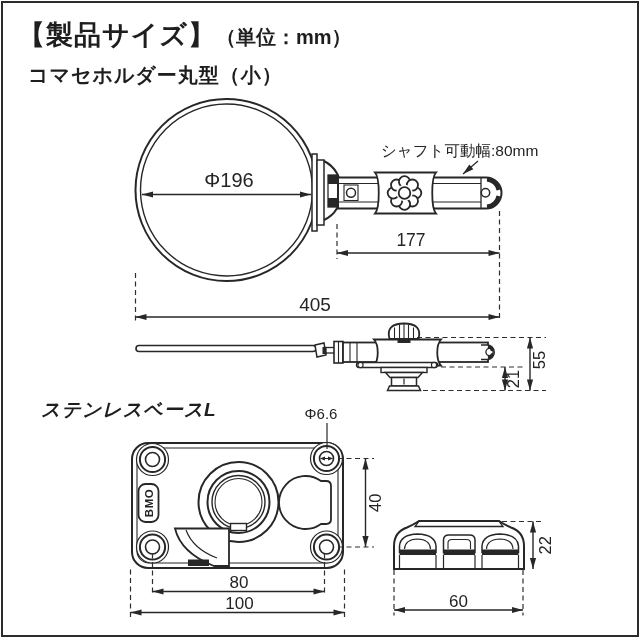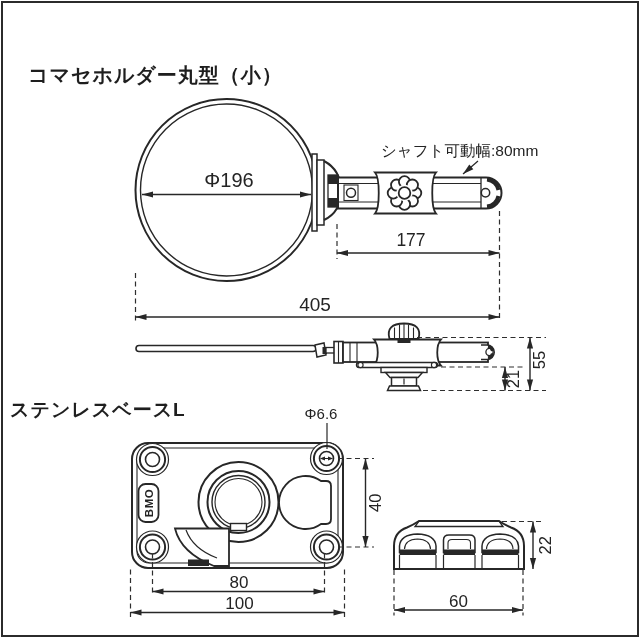--- a/index.html
+++ b/index.html
@@ -3,21 +3,21 @@
 <meta charset="utf-8">
 <style>
   html,body{margin:0;padding:0;background:#ffffff;}
   .sheet{position:relative;width:640px;height:640px;background:#fff;overflow:hidden;
          font-family:"Liberation Sans","DejaVu Sans",sans-serif;color:#1e1e1e;}
   .frame{position:absolute;left:1px;top:1px;right:1px;bottom:3px;border:2px solid #2b2b2b;pointer-events:none;}
   .title{position:absolute;left:18px;top:17px;white-space:nowrap;}
   .title .main{font-size:27px;font-weight:700;letter-spacing:1px;}
   .title .unit{font-size:20px;font-weight:600;}
   .sub1{position:absolute;left:28px;top:62px;font-size:20px;font-weight:600;letter-spacing:1px;white-space:nowrap;}
-  .sub2{position:absolute;left:10px;top:397px;font-size:19px;font-weight:600;letter-spacing:1px;white-space:nowrap;}
+  .sub2{position:absolute;left:41px;top:397px;font-size:19px;font-weight:600;letter-spacing:1px;white-space:nowrap;font-style:italic;}
   svg.drawing{position:absolute;left:0;top:0;}
   .ln{stroke:#272727;fill:none;}
   .w2{stroke-width:2;}
   .w15{stroke-width:1.5;}
   .w12{stroke-width:1.2;}
   .wh{fill:#ffffff;stroke:#272727;}
   .dk{fill:#272727;stroke:none;}
   .dash{stroke:#2e2e2e;stroke-width:1.2;fill:none;stroke-dasharray:5 3.5;}
   .dimln{stroke:#272727;stroke-width:1.4;fill:none;}
   .dim{fill:#242424;font-family:"Liberation Sans","DejaVu Sans",sans-serif;}
@@ -247,17 +247,20 @@
         <text class="dim" x="551" y="545.3" text-anchor="middle" font-size="16.5" transform="rotate(-90 551 545.3)">22</text>
       </g>
 
       <g>
         <line class="dimln" x1="394" y1="610" x2="523" y2="610" marker-start="url(#ah)" marker-end="url(#ah)"></line>
         <text class="dim" x="458.5" y="606.5" text-anchor="middle" font-size="17">60</text>
       </g>
     </g>
   </svg>
 
+  <div class="title">
+    <span class="main">【製品サイズ】</span><span class="unit">（単位：mm）</span>
+  </div>
   <div class="sub1">コマセホルダー丸型（小）</div>
   <div class="sub2">ステンレスベースL</div>
 
   <div class="frame"></div>
 </div>
 
 </body></html>

